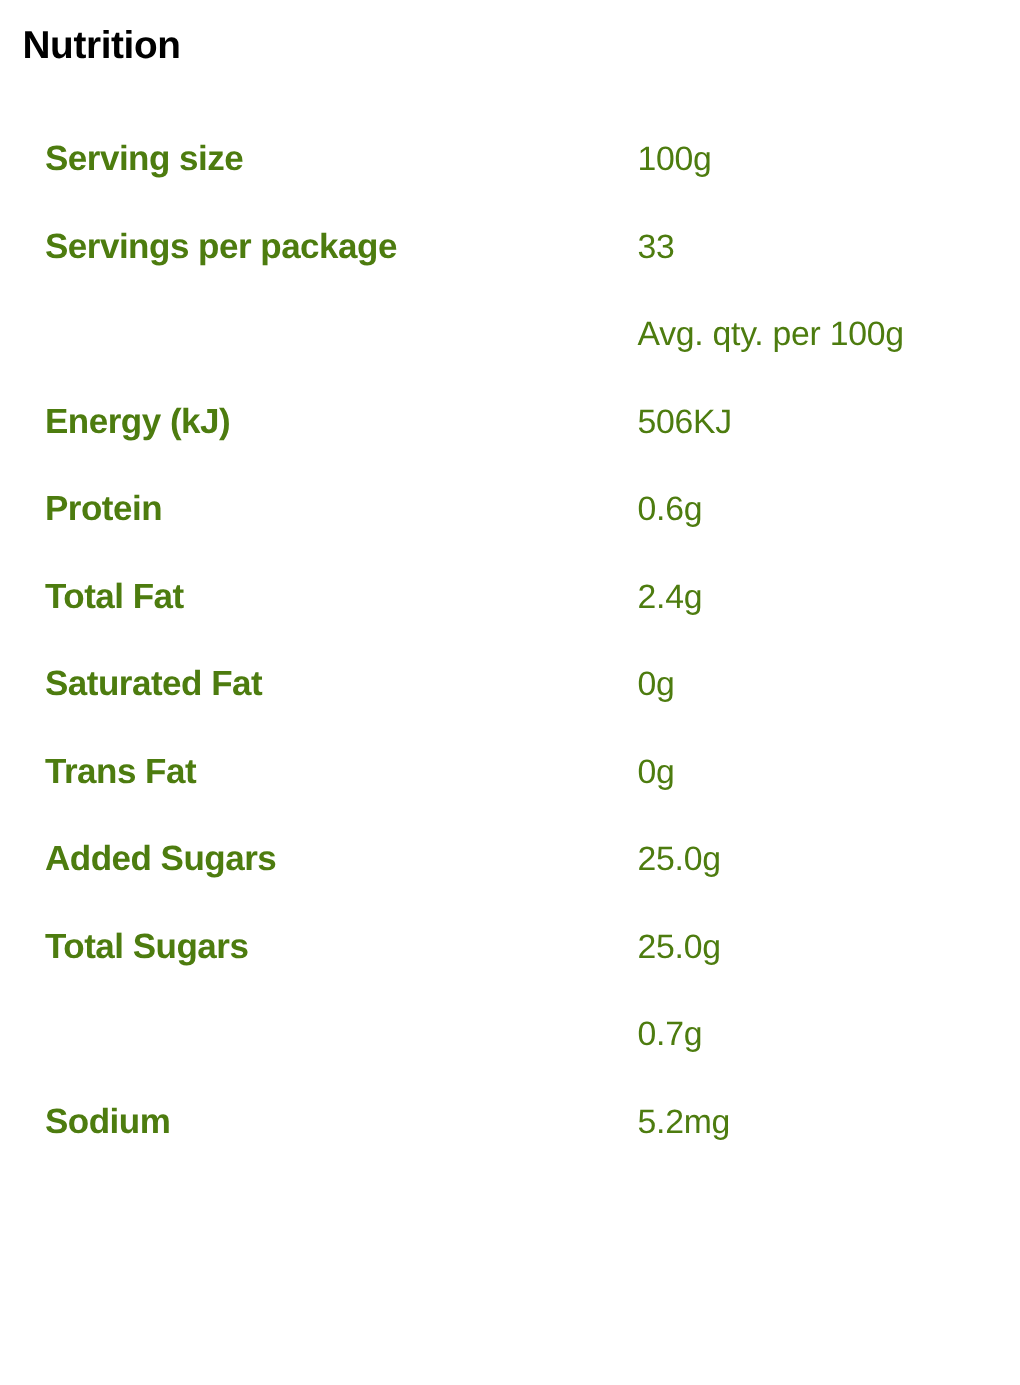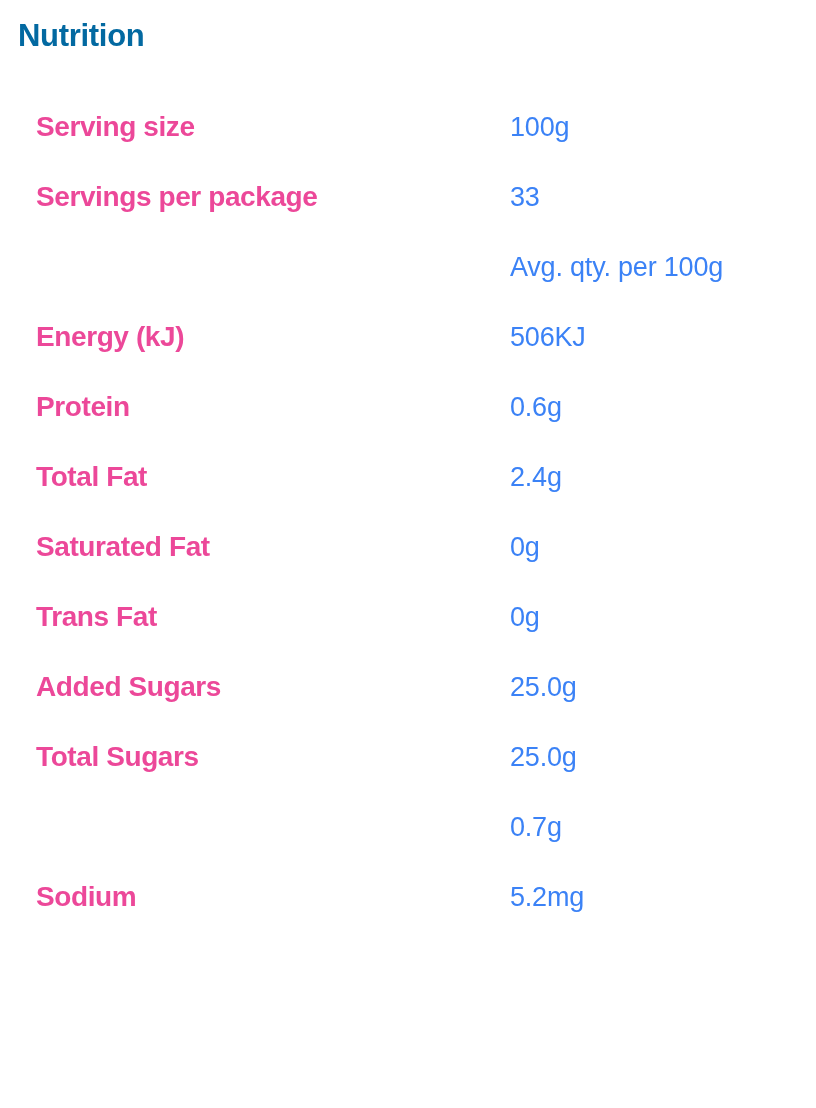--- a/index.html
+++ b/index.html
@@ -41,38 +41,38 @@
     display: flex;
     align-items: center;
     position: relative;
   }
   .row .label {
     position: absolute;
     left: 36px;
     font-size: 28px;
     font-weight: 700;
     letter-spacing: -0.4px;
-    color: #ec4899;
+    color: #4d7c0f;
     white-space: nowrap;
   }
   .row .value {
     position: absolute;
     left: 510px;
     font-size: 27px;
     font-weight: 400;
     letter-spacing: -0.2px;
-    color: #3b82f6;
+    color: #4d7c0f;
     white-space: nowrap;
   }
 </style>
 </head>
 <body style="background: rgb(255, 255, 255);">
 
 <div class="page">
-  <h1 class="page-title" style="color: #0369a1; text-align: right;">Nutrition</h1>
+  <h1 class="page-title" style="color: #000000; text-align: right;">Nutrition</h1>
 
   <div class="rows" id="rows">
   <div class="row">
     <span class="label">Serving size</span>
     <span class="value">100g</span>
   </div>
 
   <div class="row">
     <span class="label">Servings per package</span>
     <span class="value">33</span>

